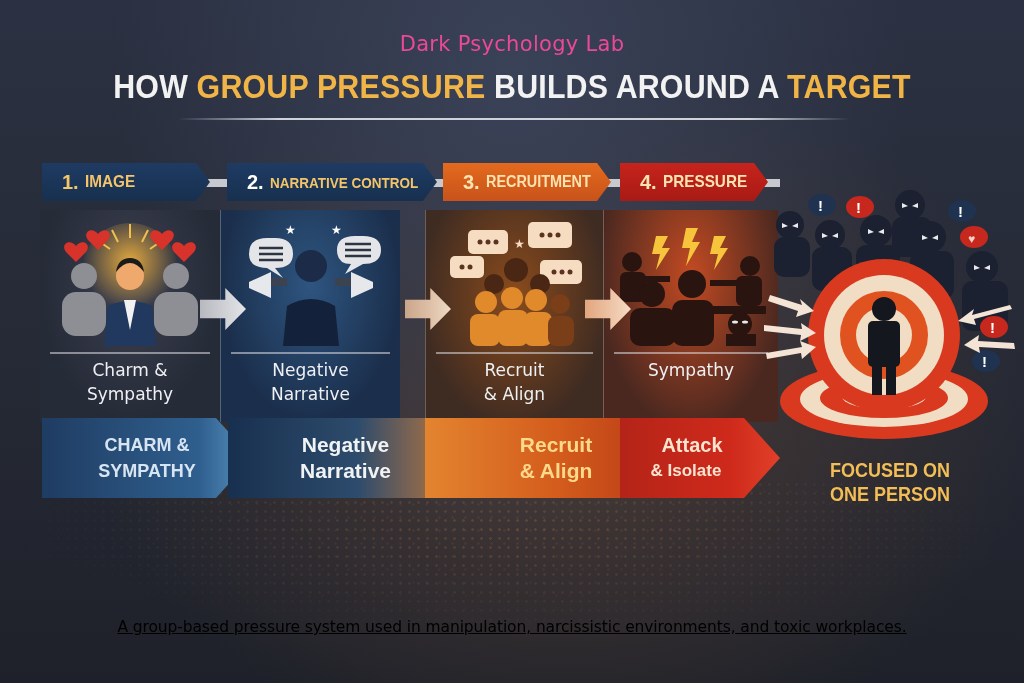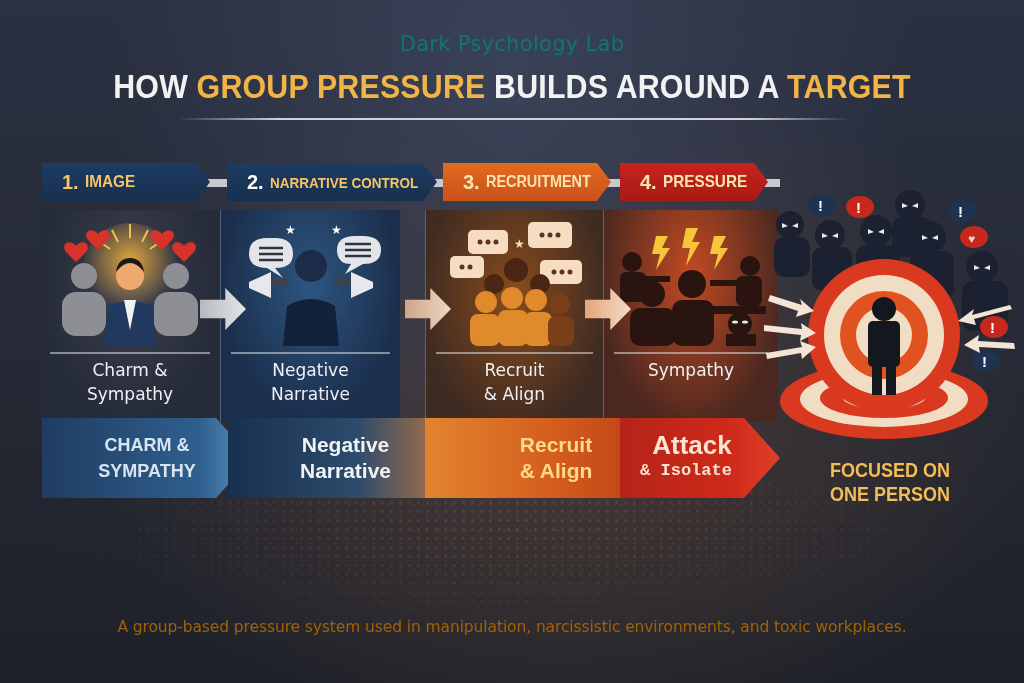--- a/index.html
+++ b/index.html
@@ -19,21 +19,21 @@
       radial-gradient(circle, rgba(190,130,80,0.35) 1px, transparent 1.6px),
       radial-gradient(circle, rgba(150,100,70,0.25) 1px, transparent 1.6px);
     background-size: 9px 9px, 13px 13px;
     background-position: 0 0, 4px 5px;
     opacity: 0.7;
     -webkit-mask-image: radial-gradient(ellipse at 50% 30%, #000 0%, transparent 70%);
             mask-image: radial-gradient(ellipse at 50% 30%, #000 0%, transparent 70%);
   }
   .brand {
     position: absolute; top: 32px; left: 0; width: 1024px; text-align: center;
-    font-family: "DejaVu Sans", sans-serif; font-size: 21px; color: #0f766e; letter-spacing: 0.3px;
+    font-family: "DejaVu Sans", sans-serif; font-size: 21px; color: #ec4899; letter-spacing: 0.3px;
   }
   .title {
     position: absolute; top: 68px; left: 0; width: 1024px; text-align: center;
     font-family: "Liberation Sans", sans-serif; font-weight: bold; font-size: 33px; letter-spacing: 0.2px;
     color: #f2f2f2; transform: scaleX(0.92);
   }
   .title .hl { color: #f0b447; }
   .rule {
     position: absolute; top: 118px; left: 178px; width: 672px; height: 2px;
     background: linear-gradient(90deg, transparent, #cfd2d8 15%, #cfd2d8 85%, transparent);
@@ -86,31 +86,31 @@
     position: absolute; top: 418px; height: 80px;
     clip-path: polygon(0 0, calc(100% - 36px) 0, 100% 50%, calc(100% - 36px) 100%, 0 100%, 0 0);
     display: flex; flex-direction: column; justify-content: center; padding-left: 0;
     text-align: center;
   }
   .chev span { display: block; font-weight: bold; line-height: 26px; }
   .c1 { left: 42px; width: 210px; background: linear-gradient(90deg,#1f3c62 0%,#2f5f8e 75%,#5b95c2 100%); color: #d7e4f1; font-size: 18px; }
   .c2 { left: 228px; width: 235px; background: linear-gradient(90deg,#18304f 0%,#2d4b6c 55%,#c77a3a 100%); color: #f0f2f4; font-size: 21px; }
   .c3 { left: 425px; width: 240px; background: linear-gradient(90deg,#e3842f 0%,#d45c1c 55%,#b83a17 100%); color: #ffd98a; font-size: 21px; padding-left: 22px; }
   .c4 { left: 620px; width: 160px; background: linear-gradient(90deg,#b42418 0%,#cf2a1b 70%,#e2402a 100%); color: #fbe3cf; padding-right: 28px; }
-  .c4 .l1 { font-size: 26px; padding-left: 12px; }
-  .c4 .l2 { font-size: 17px; font-family: Liberation Mono, monospace; }
+  .c4 .l1 { font-size: 20px; padding-left: 12px; }
+  .c4 .l2 { font-size: 17px; }
 
   .target-wrap { position: absolute; left: 760px; top: 185px; width: 264px; height: 260px; }
   .target-label {
     position: absolute; top: 458px; left: 790px; width: 200px; text-align: center;
     font-weight: bold; font-size: 20px; line-height: 24px; color: #f2be55; transform: scaleX(0.9);
   }
   .footer {
     position: absolute; top: 618px; left: 0; width: 1024px; text-align: center;
-    font-family: "DejaVu Sans", sans-serif; font-size: 15.5px; color: #a16207; letter-spacing: -0.1px;
+    font-family: "DejaVu Sans", sans-serif; font-size: 15.5px; color: #000000; letter-spacing: -0.1px; text-decoration: underline;
   }
 </style>
 </head>
 <body>
 
 <div class="speckle"></div>
 
 <div class="brand">Dark Psychology Lab</div>
 <div class="title"><span>HOW </span><span class="hl">GROUP PRESSURE</span><span> BUILDS AROUND A </span><span class="hl">TARGET</span></div>
 <div class="rule"></div>

